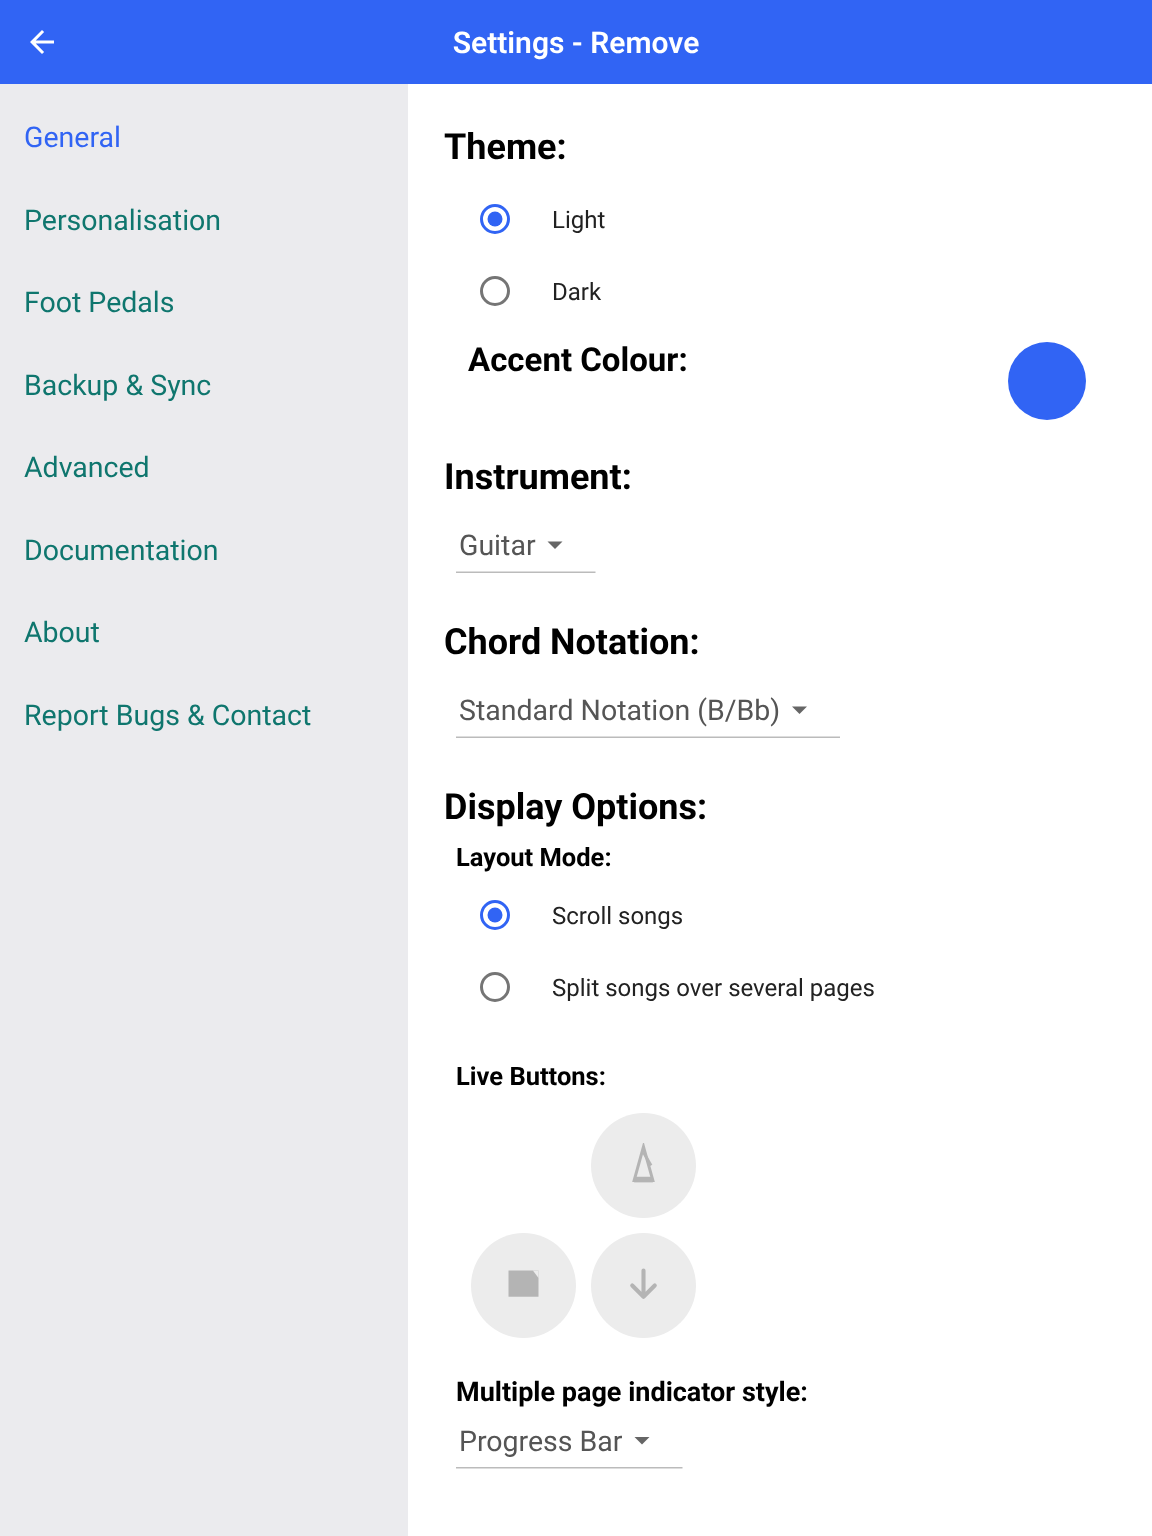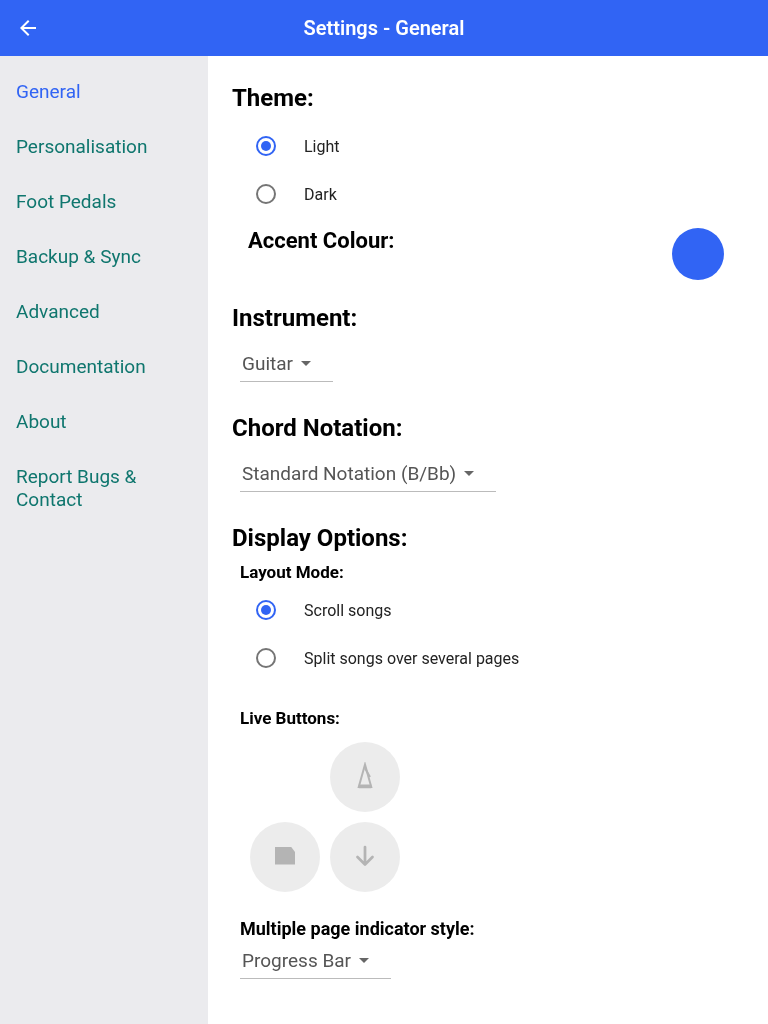--- a/index.html
+++ b/index.html
@@ -31,21 +31,21 @@
     text-align: center;
     font-size: 20px;
     font-weight: 600;
     pointer-events: none;
   }
   .frame {
     display: flex;
     height: calc(1024px - 56px);
   }
   .sidebar {
-    width: 208px;
+    width: 272px;
     background: #ebebee;
     padding-top: 8px;
     flex-shrink: 0;
   }
   .sidebar .item {
     padding: 16px 16px;
     font-size: 19px;
     color: #0f766e;
     cursor: pointer;
   }
@@ -170,21 +170,21 @@
 </style>
 </head>
 <body>
 
 <div class="appbar">
   <div class="back">
     <svg width="24" height="24" viewBox="0 0 24 24" fill="none">
       <path d="M20 11H7.83l5.59-5.59L12 4l-8 8 8 8 1.41-1.41L7.83 13H20v-2z" fill="#fff"></path>
     </svg>
   </div>
-  <div class="title">Settings - General</div>
+  <div class="title">Settings - Remove</div>
 </div>
 
 <div class="frame">
   <div class="sidebar">
     <div class="item active">General</div>
     <div class="item">Personalisation</div>
     <div class="item">Foot Pedals</div>
     <div class="item">Backup &amp; Sync</div>
     <div class="item">Advanced</div>
     <div class="item">Documentation</div>

